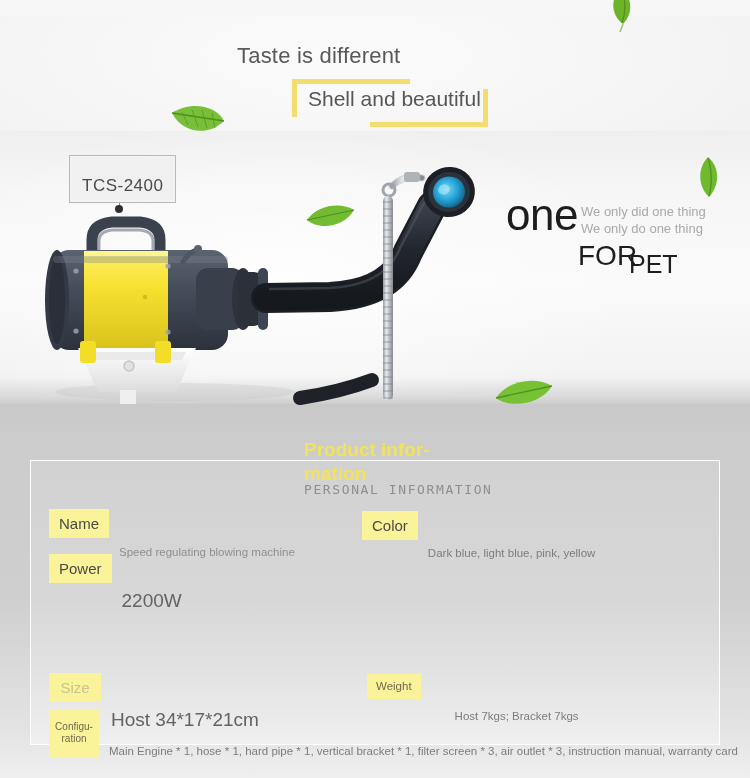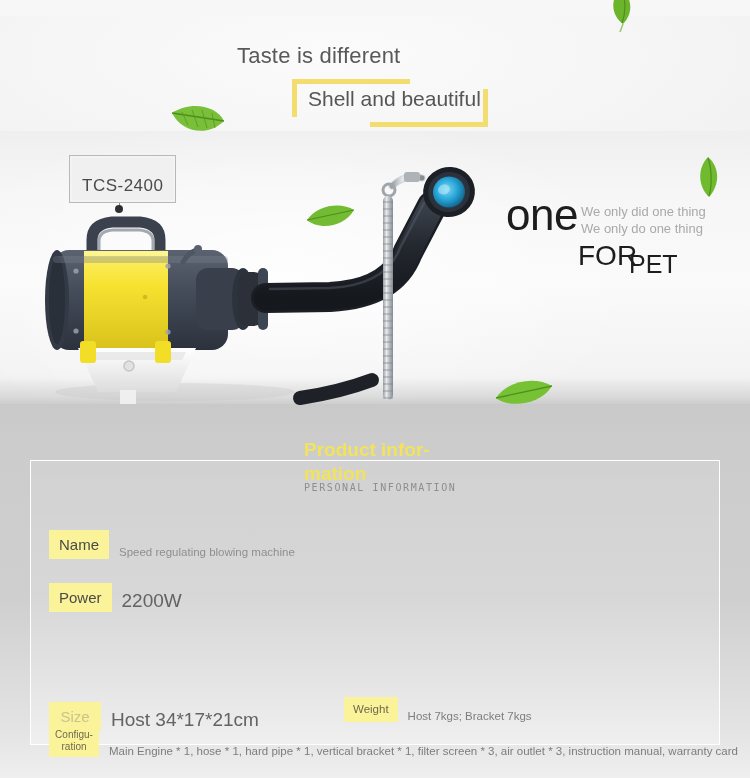--- a/index.html
+++ b/index.html
@@ -163,21 +163,21 @@
     width: 140px;
     font-size: 19px;
     font-weight: bold;
     color: #f2e35c;
     line-height: 24px;
     z-index: 6;
   }
   .info-title-en {
     position: absolute;
     left: 304px; top: 482px;
-    font-size: 10px;
+    font-size: 13px;
     color: #8e8e8e;
     letter-spacing: 1.6px;
     font-family: "DejaVu Sans Mono", monospace;
     z-index: 6;
     text-align: center;
   }
   .info-rule-l {
     position: absolute;
     left: 30px; top: 460px;
     width: 258px; height: 1px;
@@ -195,36 +195,36 @@
     left: 30px; top: 460px;
     width: 690px; height: 285px;
     border: 1px solid #ffffff;
     box-sizing: border-box;
     background: linear-gradient(180deg, rgba(255,255,255,0.10) 0%, rgba(255,255,255,0.22) 75%, rgba(255,255,255,0.38) 100%);
   }
 
   .spec-row {
     position: absolute;
     display: flex;
-    align-items: flex-end;
+    align-items: flex-start;
   }
   .spec-label {
     background: #fbf39a;
     color: #4a4a46;
     text-align: center;
     box-sizing: border-box;
     line-height: 1.15;
     display: flex;
     align-items: center;
     justify-content: center;
   }
   .spec-label.lg   { font-size: 15px; padding: 6px 10px; min-width: 52px; }
   .spec-label.muted{ color: #c9c38f; }
   .spec-label.sm   { font-size: 11.5px; padding: 6px 9px; min-width: 44px; color: #6e6a4e; }
-  .spec-label.tiny { font-size: 10px; padding: 4px 6px; width: 50px; color: #6e6a4e; line-height: 12px; display:block; }
+  .spec-label.tiny { font-size: 10px; padding: 12px 6px; width: 50px; color: #6e6a4e; line-height: 12px; display:block; }
   .spec-value { color: #6d6d6d; margin-top: 36px; }
   .spec-value.big   { font-size: 19px; color: #636363; margin-left: 10px; }
   .spec-value.med   { font-size: 14px; color: #8b8b8b; margin-left: 12px; }
   .spec-value.small { font-size: 11.5px; color: #8f8f8f; margin-left: 10px; line-height: 14px; max-width: 215px; }
   .spec-value.tiny  { font-size: 11.5px; color: #7d7d7d; margin-left: 10px; white-space: nowrap; }
 
   
   .leaf { position: absolute; }
 </style>
 </head>
@@ -391,32 +391,36 @@
   <div class="info-rule-r"></div>
   <div class="info-title">Product infor-mation</div>
   <div class="info-title-en">PERSONAL INFORMATION</div>
 
   <div class="info-card">
 
     <div class="spec-row" style="left:18px; top:48px;">
       <div class="spec-label lg">Name</div>
       <div class="spec-value small">Speed regulating blowing machine</div>
     </div>
+    <div class="spec-row" style="left:331px; top:50px;">
+      <div class="spec-label lg">Color</div>
+      <div class="spec-value tiny">Dark blue, light blue, pink, yellow</div>
+    </div>
 
     <div class="spec-row" style="left:18px; top:93px;">
       <div class="spec-label lg">Power</div>
       <div class="spec-value big">2200W</div>
     </div>
 
 
     <div class="spec-row" style="left:18px; top:212px;">
       <div class="spec-label lg muted">Size</div>
       <div class="spec-value big">Host 34*17*21cm</div>
     </div>
-    <div class="spec-row" style="left:313px; top:213px;">
+    <div class="spec-row" style="left:336px; top:213px;gap:24px;">
       <div class="spec-label sm">Weight</div>
       <div class="spec-value tiny">Host 7kgs; Bracket 7kgs</div>
     </div>
 
     <div class="spec-row" style="left:18px; top:248px;">
       <div class="spec-label tiny">Configu-ration</div>
       <div class="spec-value tiny">Main Engine * 1, hose * 1, hard pipe * 1, vertical bracket * 1, filter screen * 3, air outlet * 3, instruction manual, warranty card</div>
     </div>
 
   </div>

